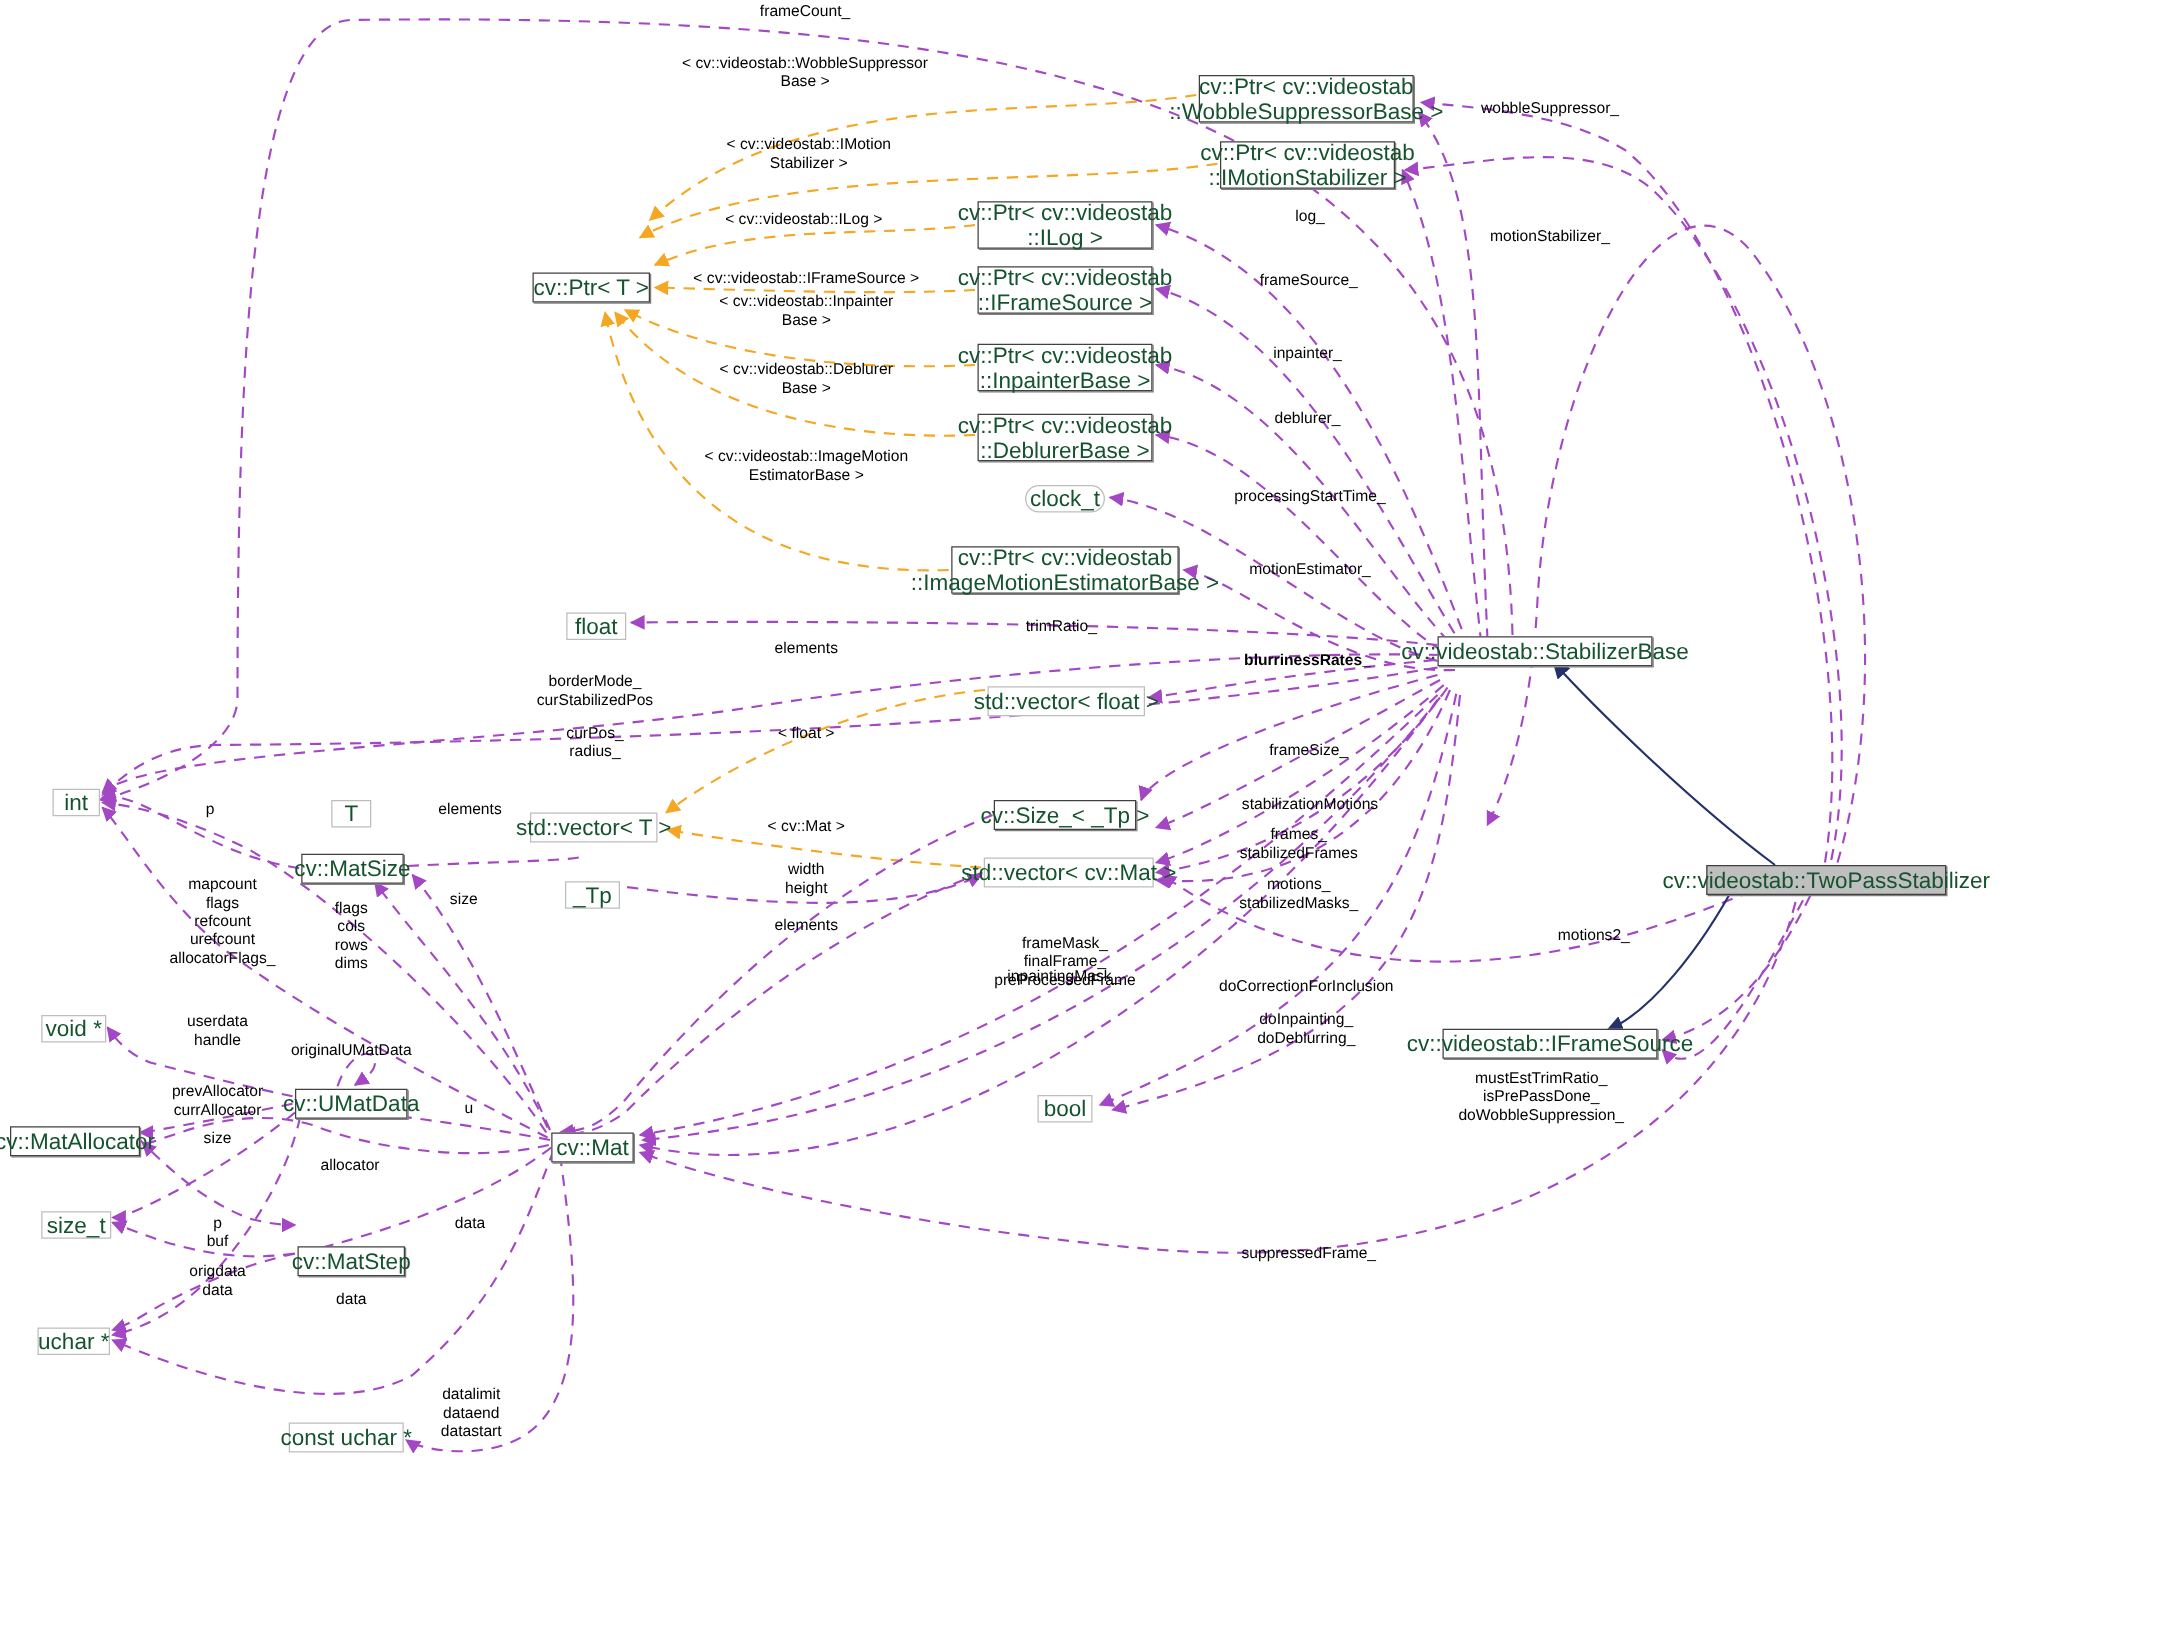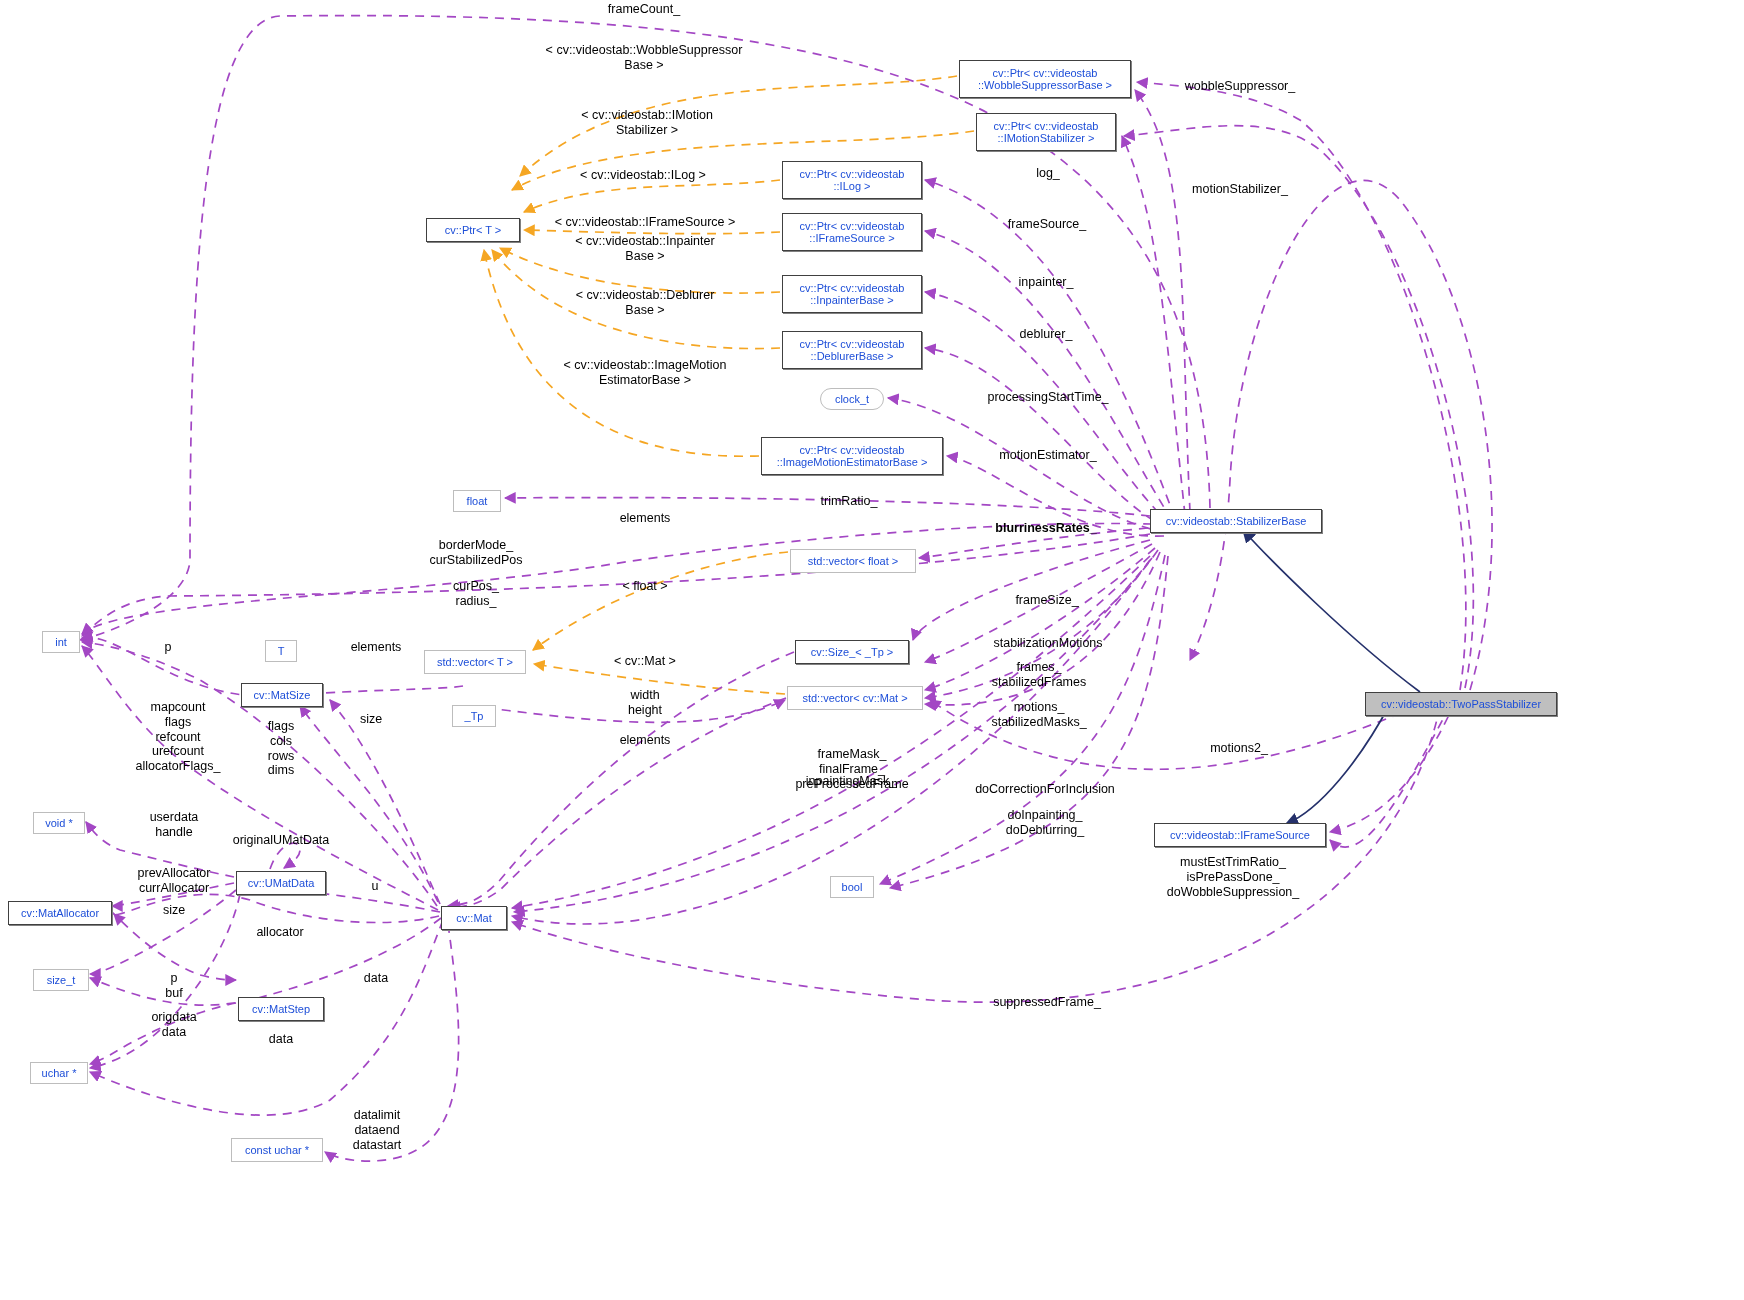--- a/index.html
+++ b/index.html
@@ -1,21 +1,21 @@
 <!DOCTYPE html>
 <html><head>
 <meta charset="utf-8">
 <style>
   html,body{margin:0;padding:0;background:#ffffff;}
   #canvas{position:relative;width:1744px;height:1300px;background:#ffffff;
           font-family:"Liberation Sans","DejaVu Sans",sans-serif;overflow:hidden;}
   svg#edges{position:absolute;left:0;top:0;width:1744px;height:1300px;pointer-events:none;}
   .node{position:absolute;box-sizing:border-box;display:flex;align-items:center;
         justify-content:center;text-align:center;background:#ffffff;
-        font-size:11px;color:#1d4ed8;line-height:1.12;padding:1px 4px;}
+        font-size:18px;color:#14532d;line-height:1.12;padding:1px 4px;}
   .node.thin{border:1px solid #bdbdbd;}
   .node.thick{border:1.6px solid #404040;box-shadow:1px 1px 0 #808080;}
   .node.hl{background:#bfbfbf;border:1.6px solid #404040;box-shadow:1px 1px 0 #808080;}
   .lbl{position:absolute;font-size:12.5px;color:#000;line-height:1.18;
        text-align:center;white-space:pre;transform:translateX(-50%);}
 </style>
 </head>
 <body>
 
 <div id="canvas">
@@ -188,21 +188,21 @@
 height</div>
       <div class="lbl" style="left: 371px; top: 712px;">size</div>
       <div class="lbl" style="left: 281px; top: 719px;">flags
 cols
 rows
 dims</div>
       <div class="lbl" style="left: 645px; top: 733px;">elements</div>
       <div class="lbl" style="left: 852px; top: 747px;">frameMask_
 finalFrame_
 preProcessedFrame</div>
-      <div class="lbl" style="left: 1239px; top: 741px;">motions2_</div>
+      <div class="lbl" style="left: 1275px; top: 741px;">motions2_</div>
       <div class="lbl" style="left: 851px; top: 774px;">inpaintingMask_</div>
       <div class="lbl" style="left: 178px; top: 700px;">mapcount
 flags
 refcount
 urefcount
 allocatorFlags_</div>
       <div class="lbl" style="left: 1045px; top: 782px;">doCorrectionForInclusion</div>
       <div class="lbl" style="left: 1045px; top: 808px;">doInpainting_
 doDeblurring_</div>
       <div class="lbl" style="left: 174px; top: 810px;">userdata

